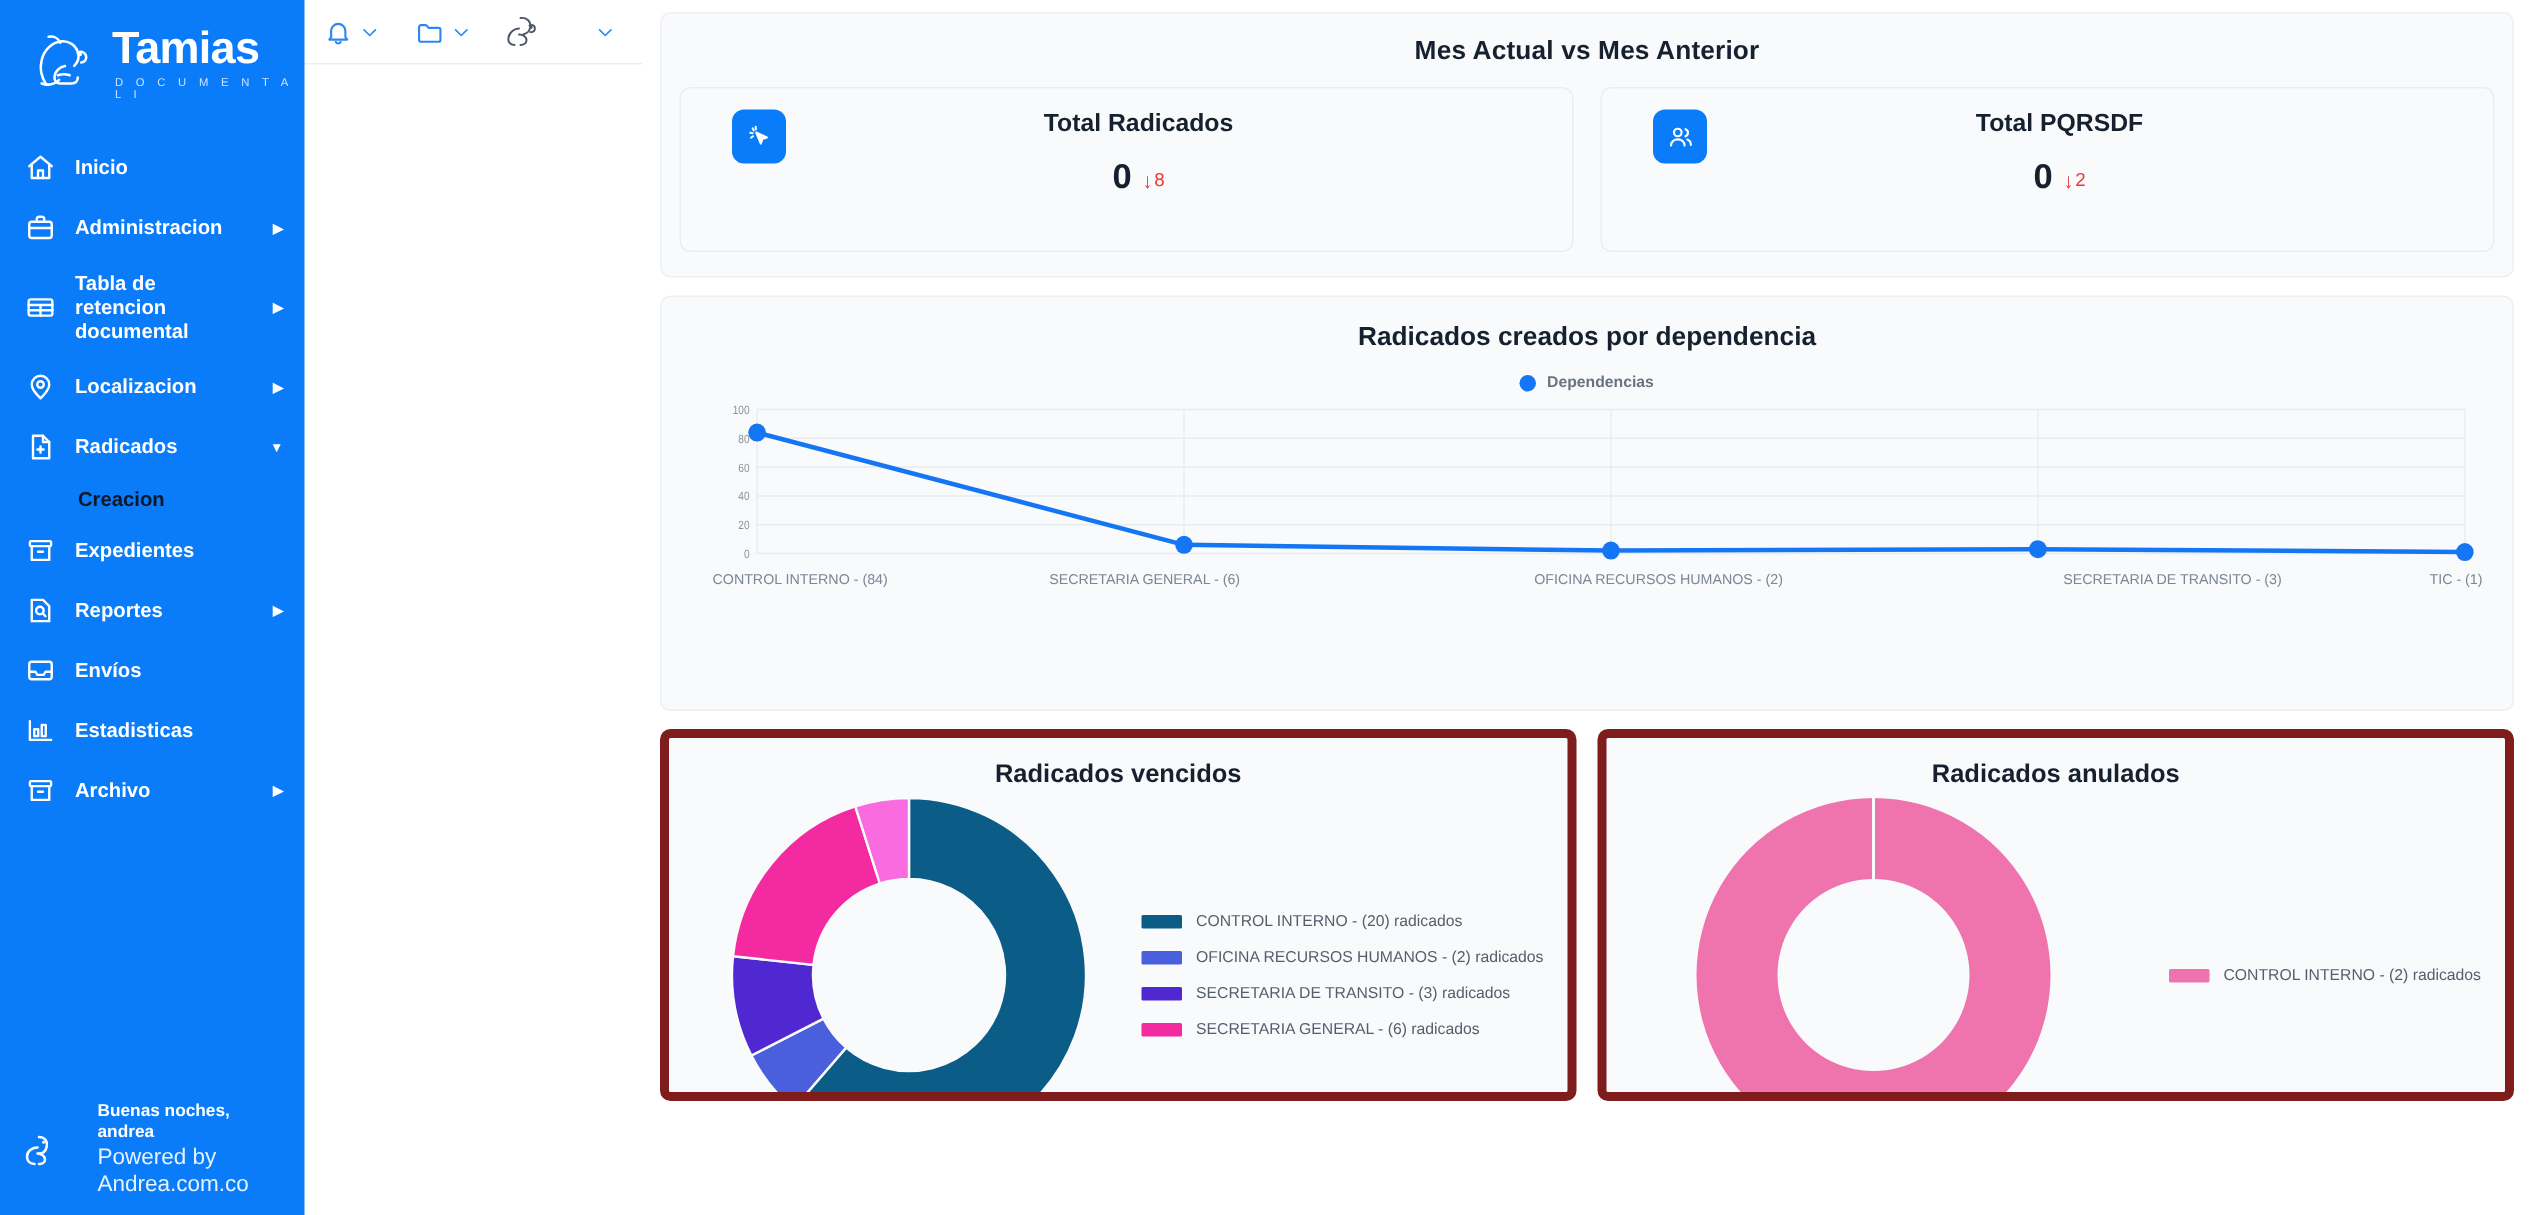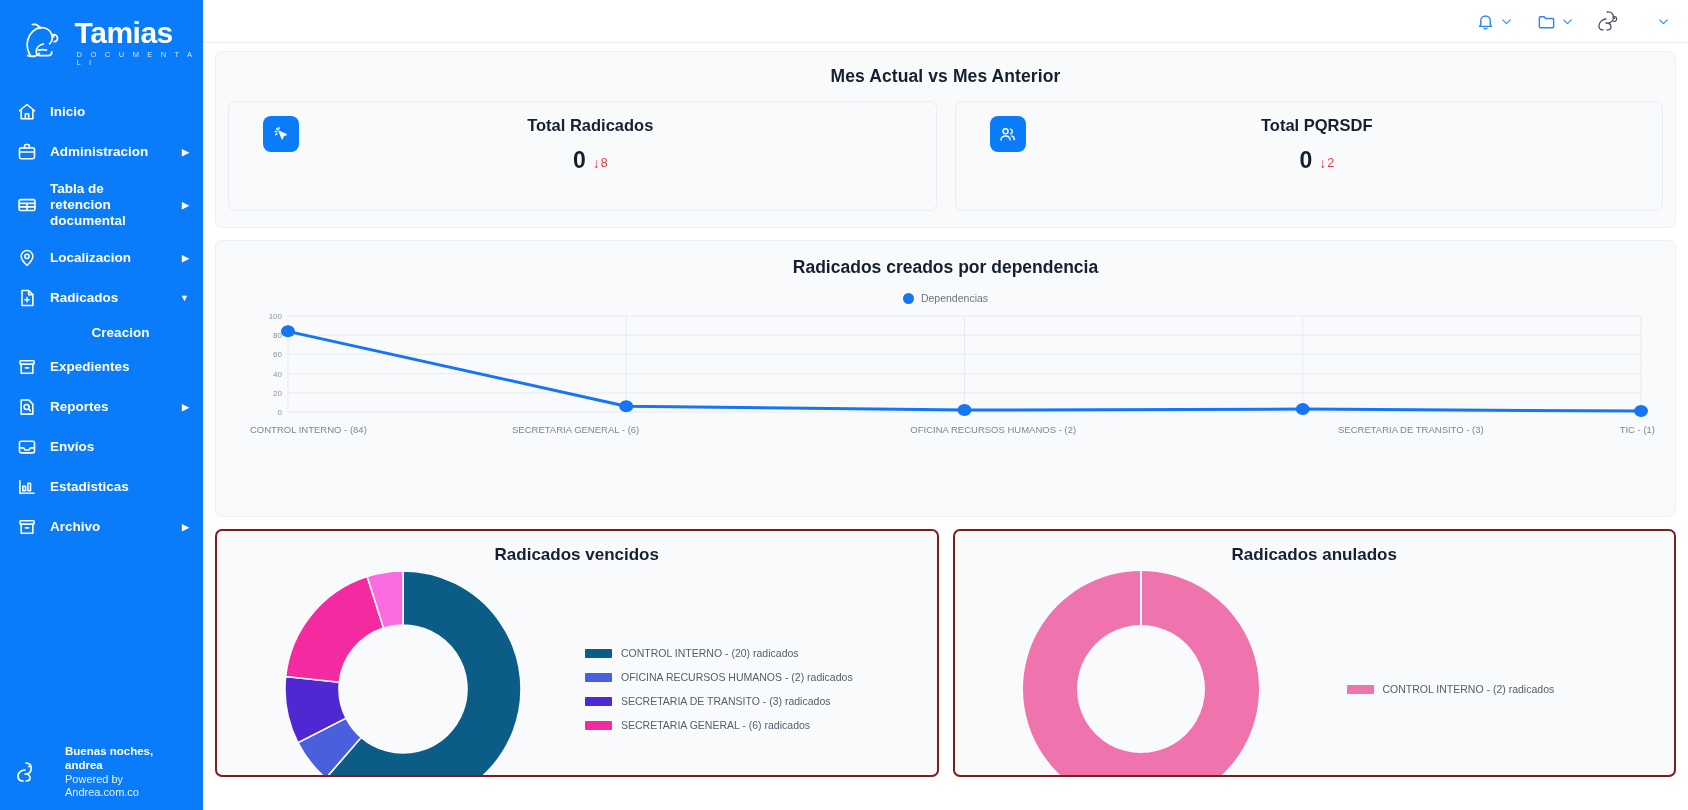--- a/index.html
+++ b/index.html
@@ -40,36 +40,36 @@
     color: #ffffff;
     cursor: pointer;
     position: relative;
   }
   .nav-ico { width: 22px; height: 22px; flex: 0 0 22px; display: flex; align-items: center; justify-content: center; }
   .nav-ico svg { width: 20px; height: 20px; }
   .nav-label { flex: 1; line-height: 1.18; }
   .nav-caret { font-size: 9px; color: #fff; margin-left: 4px; }
   .nav-sub {
     padding: 7px 14px 7px 52px;
-    font-size: 13.5px; font-weight: 700; color: #ffffff; cursor: pointer; text-align: center;
+    font-size: 13.5px; font-weight: 700; color: #0f172a; cursor: pointer;
   }
 
   .side-footer {
     position: absolute; left: 0; bottom: 10px; width: 100%;
     display: flex; align-items: center; gap: 25px; padding: 0 14px;
   }
   .side-footer-ico { width: 26px; height: 26px; flex: 0 0 26px; }
   .side-footer-txt { line-height: 1.25; }
   .sf-1 { font-size: 11.5px; font-weight: 700; color: #ffffff; }
-  .sf-2 { font-size: 11px; color: #e7f2ff; }
+  .sf-2 { font-size: 15px; color: #e7f2ff; }
 
   
   .main {
     flex: 1; height: 810px; background: #ffffff;
-    display: flex; flex-direction: column;
+    display: flex; 
     overflow: hidden;
   }
   .topbar {
     height: 43px; min-height: 43px;
     border-bottom: 1px solid #e9eef5;
     display: flex; align-items: center; justify-content: flex-end;
     padding-right: 18px; gap: 0px;
     background: #fff;
   }
   .top-group { display: flex; align-items: center; gap: 3px; padding: 0 11px; cursor: pointer; }
@@ -116,32 +116,32 @@
   .kpi-val { font-size: 23px; font-weight: 700; color: #14202d; }
   .kpi-delta { font-size: 12.5px; color: #e83b3b; display: flex; align-items: center; gap: 1px; }
   .kpi-delta .arw { font-size: 14px; line-height: 1; }
 
   
   .sec2 { padding: 16px 14px 10px 14px; margin-bottom: 12px; height: 277px; }
   .chart-title {
     text-align: center; font-size: 17.5px; font-weight: 700; color: #16202e;
     margin-bottom: 14px;
   }
-  .legend-top { display: flex; align-items: center; justify-content: center; gap: 7px; margin-bottom: 6px; }
+  .legend-top { display: flex; align-items: center; justify-content: center; gap: 7px; margin-bottom: 6px; font-weight: bold; }
   .legend-dot { width: 11px; height: 11px; border-radius: 50%; background: #1476f2; }
   .legend-txt { font-size: 10.5px; color: #6b7280; }
   .linechart-wrap { position: relative; height: 110px; margin: 0 6px; }
   .linechart-svg { display: block; width: 100%; height: 110px; }
   .xlabels { display: flex; margin-top: 4px; padding: 0 6px; }
   .xlab { font-size: 9.5px; color: #7c8694; white-space: nowrap; }
 
   
   .sec3 { display: flex; gap: 14px; }
   .donut-card {
-    flex: 1; background: #f8fafc; border: 2px solid #7f1d1d; border-radius: 7px;
+    flex: 1; background: #f8fafc; border: 6px solid #7f1d1d; border-radius: 7px;
     height: 248px; padding: 14px 16px; overflow: hidden;
     display: flex; flex-direction: column;
   }
   .donut-title { text-align: center; font-size: 17px; font-weight: 700; color: #16202e; }
   .donut-body { flex: 1; display: flex; align-items: center; margin-top: 4px; }
   .donut-svg-wrap { width: 340px; display: flex; justify-content: center; align-items: flex-start; }
   .donut-legend { flex: 1; display: flex; flex-direction: column; gap: 12px; padding-left: 12px; text-align: right; }
   .dl-row { display: flex; align-items: center; gap: 9px; }
   .dl-swatch { width: 27px; height: 9px; flex: 0 0 27px; border-radius: 1px; }
   .dl-text { font-size: 10.5px; color: #555e6b; white-space: nowrap; }

